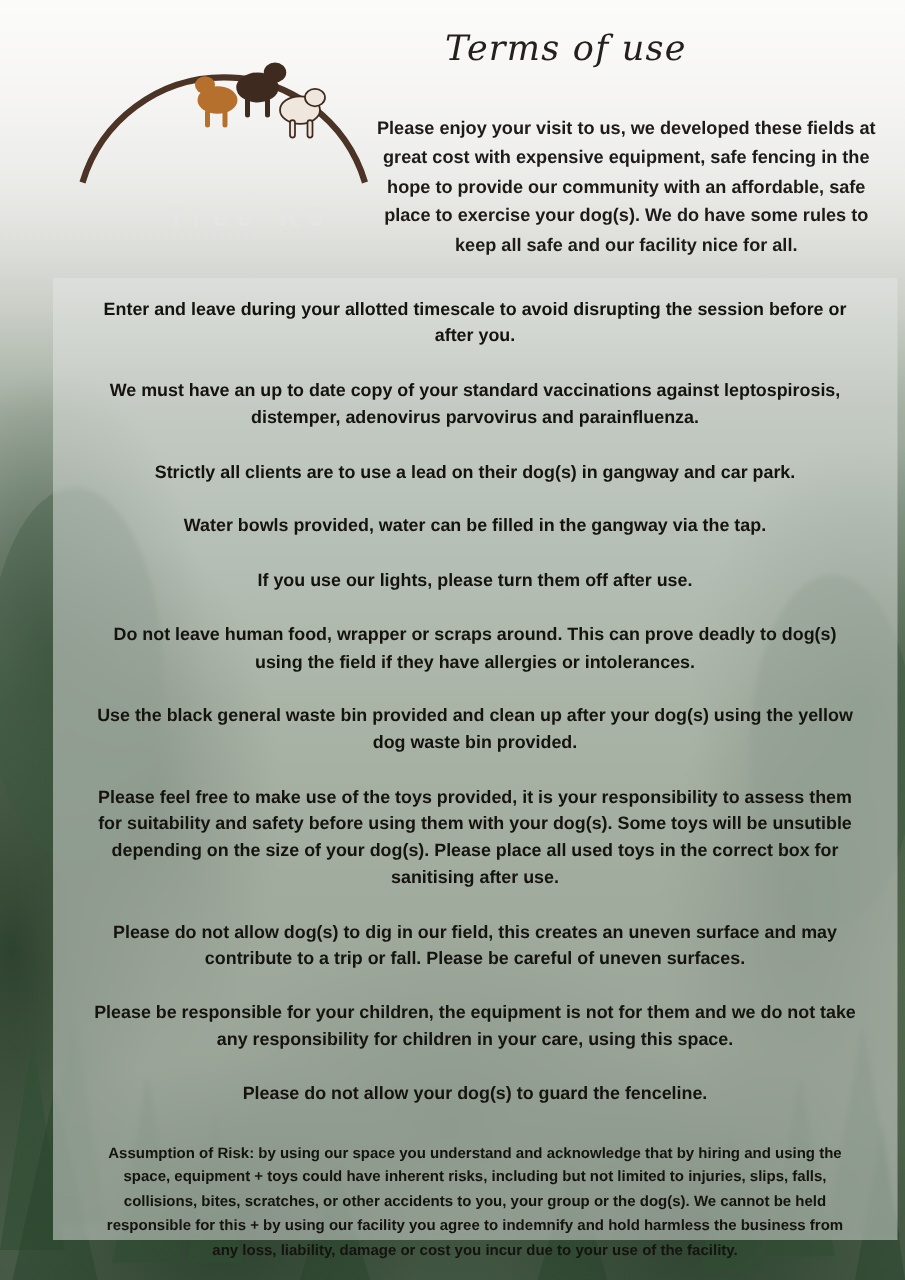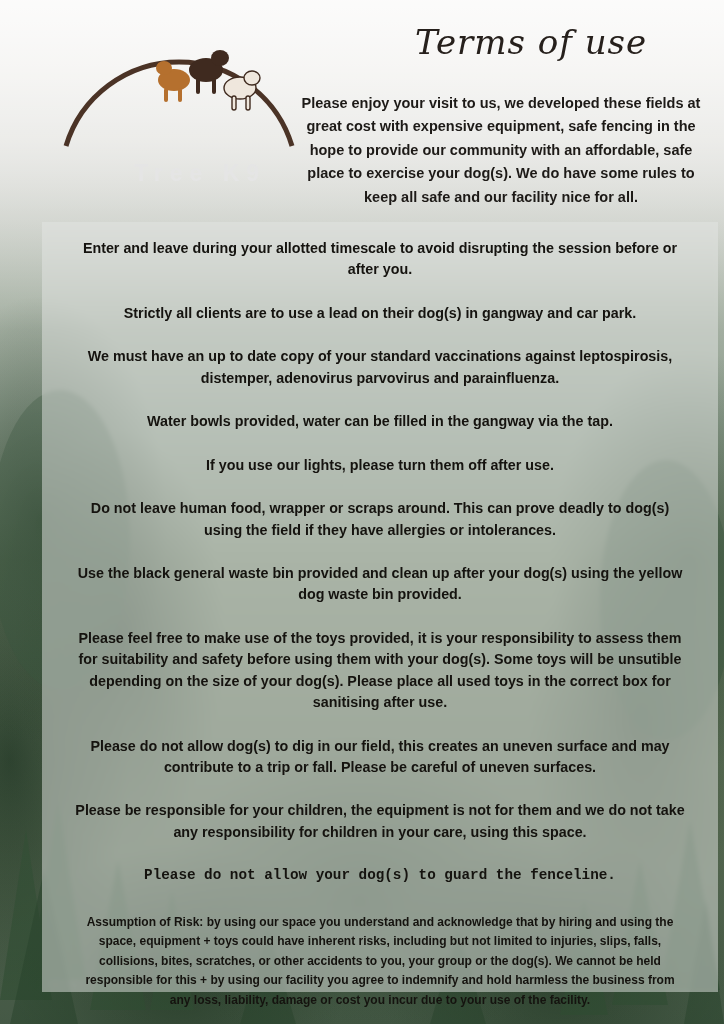--- a/index.html
+++ b/index.html
@@ -112,24 +112,23 @@
     top: 6px;
     width: 250px;
     height: 130px;
   }
 
   .title {
     position: absolute;
     left: 356px;
     top: 22px;
     width: 350px;
-    text-align: center;
     font-family: "DejaVu Serif", serif;
     font-style: italic;
-    font-size: 34px;
+    font-size: 28px;
     color: #26201c;
     letter-spacing: 1px;
   }
   .intro {
     position: absolute;
     left: 292px;
     top: 92px;
     width: 418px;
     text-align: center;
     font-size: 14.5px;
@@ -152,21 +151,21 @@
     padding: 16px 30px 10px 30px;
   }
   .rule {
     text-align: center;
     font-size: 14.3px;
     font-weight: bold;
     color: #15130f;
     line-height: 1.50;
     margin: 0 0 22px 0;
   }
-  .rule.tight { margin-bottom: 20px; font-family: Liberation Mono, monospace; }
+  .rule.tight { margin-bottom: 20px; }
   .assumption {
     text-align: center;
     font-size: 12px;
     font-weight: bold;
     color: #15130f;
     line-height: 1.62;
     margin: 26px 6px 0 6px;
   }
 </style>
 </head>
@@ -227,22 +226,22 @@
       <div class="logo-sub">Tree K9</div>
     </div>
 
     <div class="title">Terms of use</div>
     <div class="intro">Please enjoy your visit to us, we developed these fields at great cost with expensive equipment, safe fencing in the hope to provide our community with an affordable, safe place to exercise your dog(s).  We do have some rules to keep all safe and our facility nice for all.</div>
   </div>
 
   <div class="panel">
     <div class="panel-inner">
       <p class="rule">Enter and leave during your allotted timescale to avoid disrupting the session before or after you.</p>
+      <p class="rule">We must have an up to date copy of your standard vaccinations against leptospirosis, distemper, adenovirus  parvovirus and parainfluenza.</p>
       <p class="rule">Strictly all clients are to use a lead on their dog(s) in gangway and car park.</p>
-      <p class="rule">We must have an up to date copy of your standard vaccinations against leptospirosis, distemper, adenovirus  parvovirus and parainfluenza.</p>
       <p class="rule">Water bowls provided, water can be filled in the gangway via the tap.</p>
       <p class="rule">If you use our lights, please turn them off after use.</p>
       <p class="rule">Do not leave human food, wrapper or scraps around. This can prove deadly to dog(s) using the field if they have allergies or intolerances.</p>
       <p class="rule">Use the black general waste bin provided and clean up after your dog(s) using the yellow dog waste bin provided.</p>
       <p class="rule">Please feel free to make use of the toys provided, it is your responsibility to assess them for suitability and safety before using them with your dog(s). Some toys will be unsutible depending on the size of your dog(s).  Please place all used toys in the correct box for sanitising after use.</p>
       <p class="rule">Please do not allow dog(s) to dig in our field, this creates an uneven surface and may contribute to a trip or fall.  Please be careful of uneven surfaces.</p>
       <p class="rule">Please be responsible for your children, the equipment is not for them and we do not take any responsibility for children in your care, using this space.</p>
       <p class="rule tight">Please do not allow your dog(s) to guard the fenceline.</p>
       <p class="assumption">Assumption of Risk: by using our space you understand and acknowledge that by hiring and using the space,  equipment + toys could have  inherent risks, including but not limited to injuries, slips, falls, collisions, bites, scratches, or other accidents to you, your group or the dog(s). We cannot be held responsible for this + by using our facility you agree to indemnify and hold harmless the  business from any loss, liability, damage or cost you incur due to your use of the facility.</p>
     </div>

